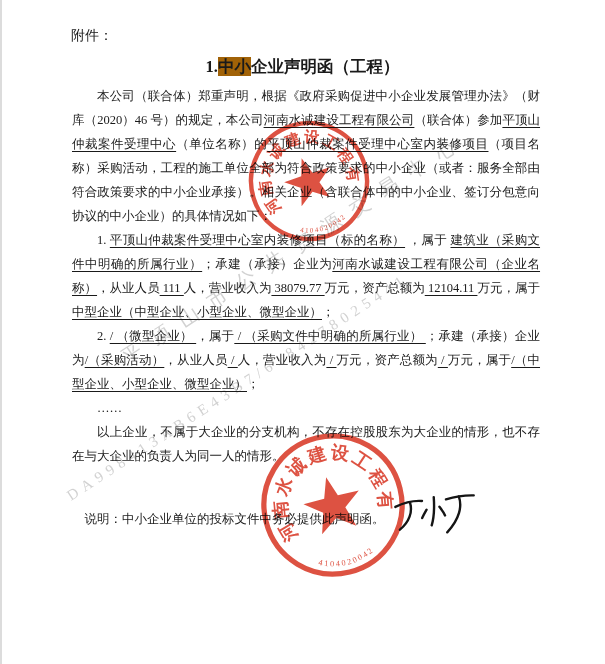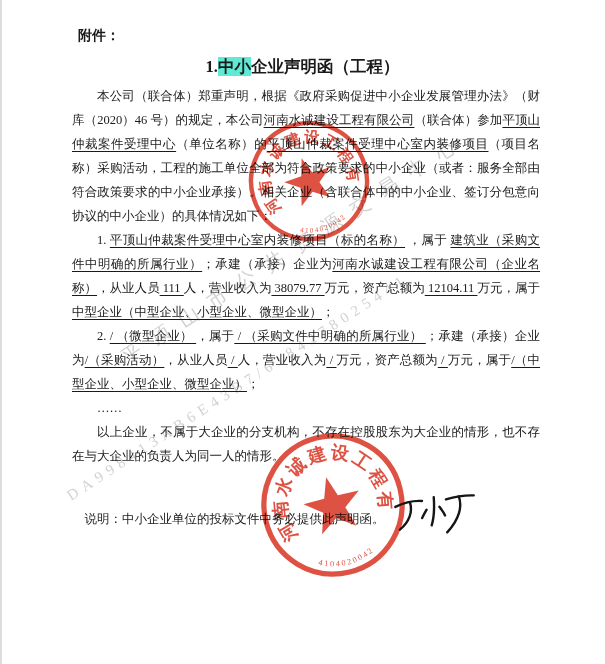--- a/index.html
+++ b/index.html
@@ -6,23 +6,23 @@
   body{
     width:605px;height:664px;position:relative;overflow:hidden;
     background:#ffffff;
     font-family:"Liberation Serif","DejaVu Serif",serif;
     color:#1a1a1a;
   }
   .page{position:absolute;inset:0;}
   .page-edge{position:absolute;left:0;top:0;width:2px;height:100%;background:#dcdcdc;}
 
   .attach{
-    position:absolute;left:78px;top:27px;z-index:2;
+    position:absolute;left:71px;top:27px;z-index:2;
     font-family:"Liberation Sans","DejaVu Sans",sans-serif;
-    font-weight:bold;font-size:14px;
+    font-weight:normal;font-size:14px;
   }
   .title{
     position:absolute;left:0;right:0;top:56px;z-index:2;margin:0;
     text-align:center;font-weight:bold;font-size:16.5px;
   }
   .body{
     position:absolute;left:72px;top:84px;width:468px;z-index:2;
     font-size:12.5px;line-height:24px;text-align:justify;
   }
   .body p{margin:0;text-indent:2em;}
@@ -50,21 +50,21 @@
 <body>
 
 <div class="page">
 
   <div class="page-edge"></div>
 
   <div class="wm wm1" style="color: rgb(197, 197, 197);">平顶山市公共资源交易中心</div>
   <div class="wm wm2" style="color: rgb(197, 197, 197);">DA998413AB6E43B7/6184278025441</div>
 
   <div class="attach">附件：</div>
-  <h1 class="title"><span>1.</span><span class="hl" style="background: #5eead4;">中小</span><span>企业声明函（工程）</span></h1>
+  <h1 class="title"><span>1.</span><span class="hl" style="background: #a16207;">中小</span><span>企业声明函（工程）</span></h1>
 
   <div class="body">
     <p><span>本公司（联合体）郑重声明，根据《政府采购促进中小企业发展管理办法》（财库（2020）46 号）的规定，本公司</span><span class="u">河南水诚建设工程有限公司</span><span>（联合体）参加</span><span class="u">平顶山仲裁案件受理中心</span><span>（单位名称）的</span><span class="u">平顶山仲裁案件受理中心室内装修项目</span><span>（项目名称）采购活动，工程的施工单位全部为符合政策要求的中小企业（或者：服务全部由符合政策要求的中小企业承接）。相关企业（含联合体中的中小企业、签订分包意向协议的中小企业）的具体情况如下：</span></p>
     <p><span>1. </span><span class="u">平顶山仲裁案件受理中心室内装修项目（标的名称）</span><span> ，属于 </span><span class="u">建筑业（采购文件中明确的所属行业）</span><span>；承建（承接）企业为</span><span class="u">河南水诚建设工程有限公司（企业名称）</span><span>，从业人员</span><span class="u"> 111 </span><span>人，营业收入为</span><span class="u"> 38079.77 </span><span>万元，资产总额为</span><span class="u"> 12104.11 </span><span>万元，属于</span><span class="u">中型企业（中型企业、小型企业、微型企业）</span><span>；</span></p>
     <p><span>2. </span><span class="u"> / （微型企业） </span><span>，属于</span><span class="u"> / （采购文件中明确的所属行业） </span><span>；承建（承接）企业为</span><span class="u">/（采购活动）</span><span>，从业人员</span><span class="u"> / </span><span>人，营业收入为</span><span class="u"> / </span><span>万元，资产总额为</span><span class="u"> / </span><span>万元，属于</span><span class="u">/（中型企业、小型企业、微型企业）</span><span>；</span></p>
     <p>……</p>
     <p>以上企业，不属于大企业的分支机构，不存在控股股东为大企业的情形，也不存在与大企业的负责人为同一人的情形。</p>
     <p class="note">说明：中小企业单位的投标文件中务必提供此声明函。</p>
   </div>
 

